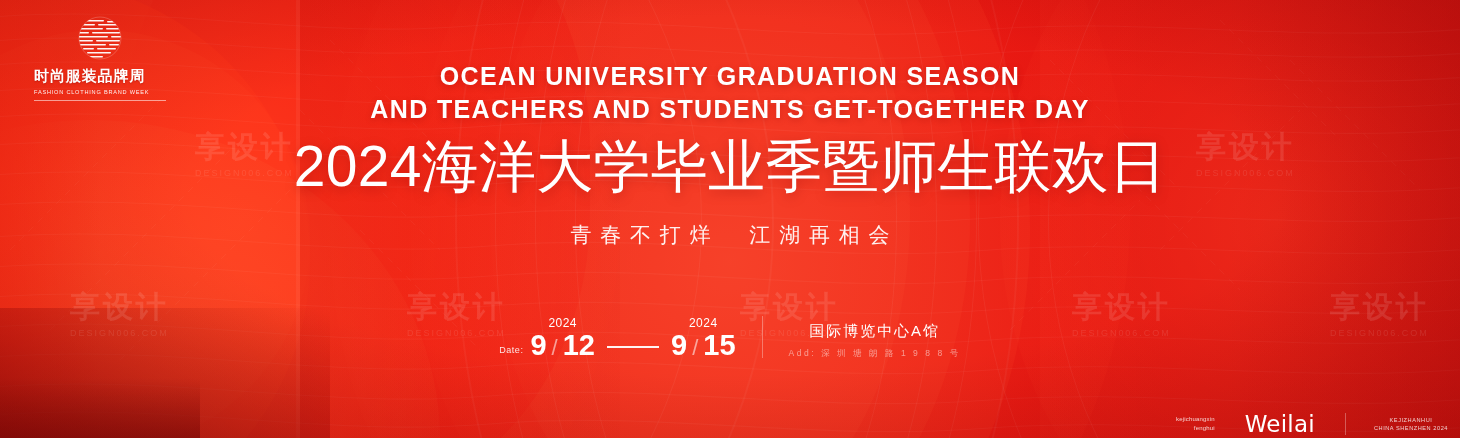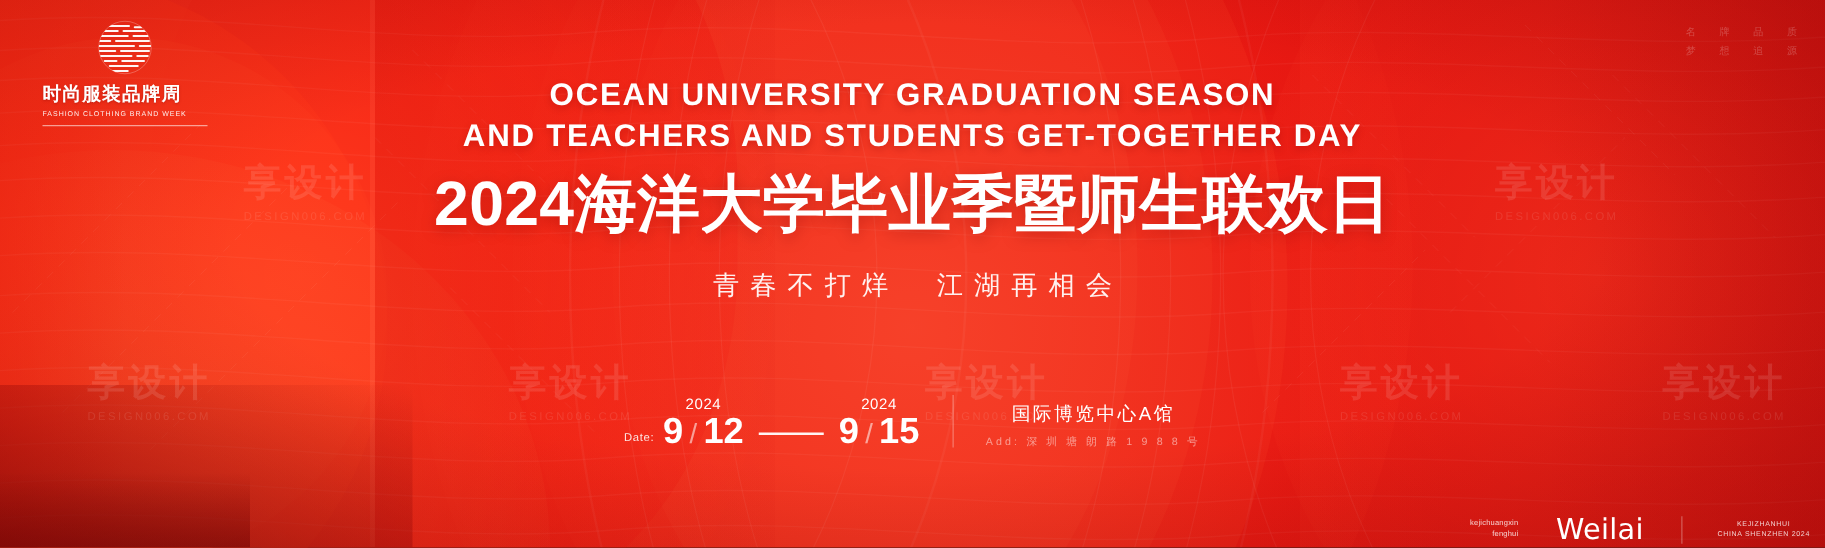--- a/index.html
+++ b/index.html
@@ -84,21 +84,21 @@
   .tr-deco{position:absolute;right:14px;top:18px;text-align:right;}
   .tr-deco div{font-size:8px;color:rgba(255,255,255,.22);letter-spacing:1.05em;line-height:1.9;}
 
   
   .content{position:absolute;left:0;right:0;top:0;text-align:center;}
 
   .eng{color:#fff;font-weight:700;letter-spacing:.055em;line-height:1.30;
        font-size:25px;text-shadow:0 2px 6px rgba(140,0,0,.30);}
   .eng-wrap{padding-top:60px;}
 
-  .title-cn{margin-top:13px;color:#fff;font-weight:700;font-size:50px;line-height:1;
+  .title-cn{margin-top:13px;color:#fff;font-weight:400;font-size:57px;line-height:1;
     letter-spacing:.005em;text-shadow:0 3px 12px rgba(130,0,0,.35);}
 
   .sub-cn{margin-top:26px;color:rgba(255,255,255,.93);font-size:21px;letter-spacing:.42em;
     font-weight:400;text-indent:.42em;}
 
   
   .infobar{position:absolute;left:0;right:0;top:316px;display:flex;justify-content:center;
     align-items:flex-end;gap:0;}
 
   .date-block{display:flex;align-items:flex-end;color:#fff;}
@@ -269,24 +269,20 @@
           </g>
         </g>
         <circle cx="26" cy="26" r="21" fill="none" stroke="rgba(255,255,255,0.25)" stroke-width="0.8"></circle>
       </svg>
     </div>
     <div class="logo-cn">时尚服装品牌周</div>
     <div class="logo-en">FASHION CLOTHING BRAND WEEK</div>
     <div class="logo-rule"></div>
   </div>
 
-  <div class="tr-deco">
-    <div>名 牌 品 质</div>
-    <div>梦 想 追 源</div>
-  </div>
 
   <div class="content">
     <div class="eng-wrap">
       <div class="eng">OCEAN UNIVERSITY GRADUATION SEASON</div>
       <div class="eng">AND TEACHERS AND STUDENTS GET-TOGETHER DAY</div>
     </div>
     <div class="title-cn">2024海洋大学毕业季暨师生联欢日</div>
     <div class="sub-cn">青春不打烊　江湖再相会</div>
   </div>
 

